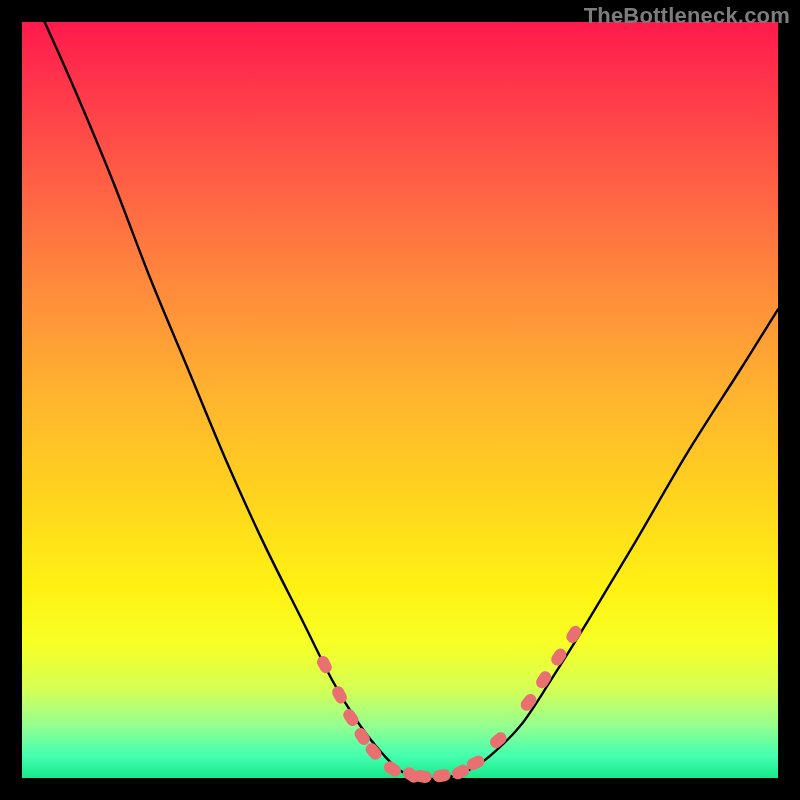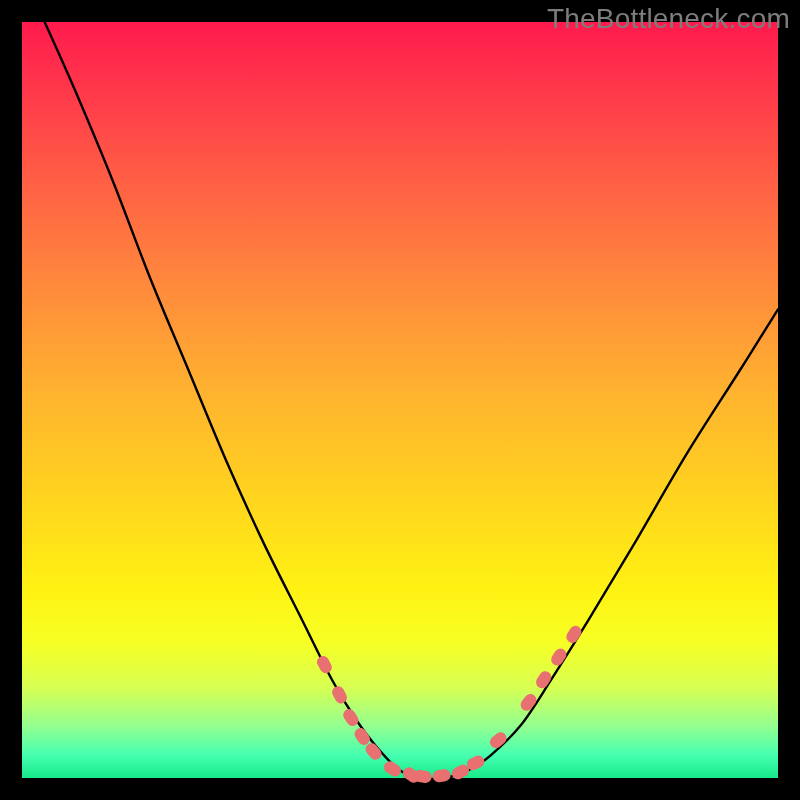--- a/index.html
+++ b/index.html
@@ -30,23 +30,23 @@
       #96ff8f 93%,
       #45ffb0 97%,
       #17e98a 100%
     );
   }
   .watermark {
     position: absolute;
     top: 3px;
     right: 10px;
     color: #7d7d7d;
-    font-size: 28px;
+    font-size: 22px;
     letter-spacing: 0.2px;
-    font-weight: 400;
+    font-weight: 700;
     user-select: none;
   }
   svg.curve {
     position: absolute;
     left: 0;
     top: 0;
     width: 756px;
     height: 756px;
     overflow: visible;
   }

